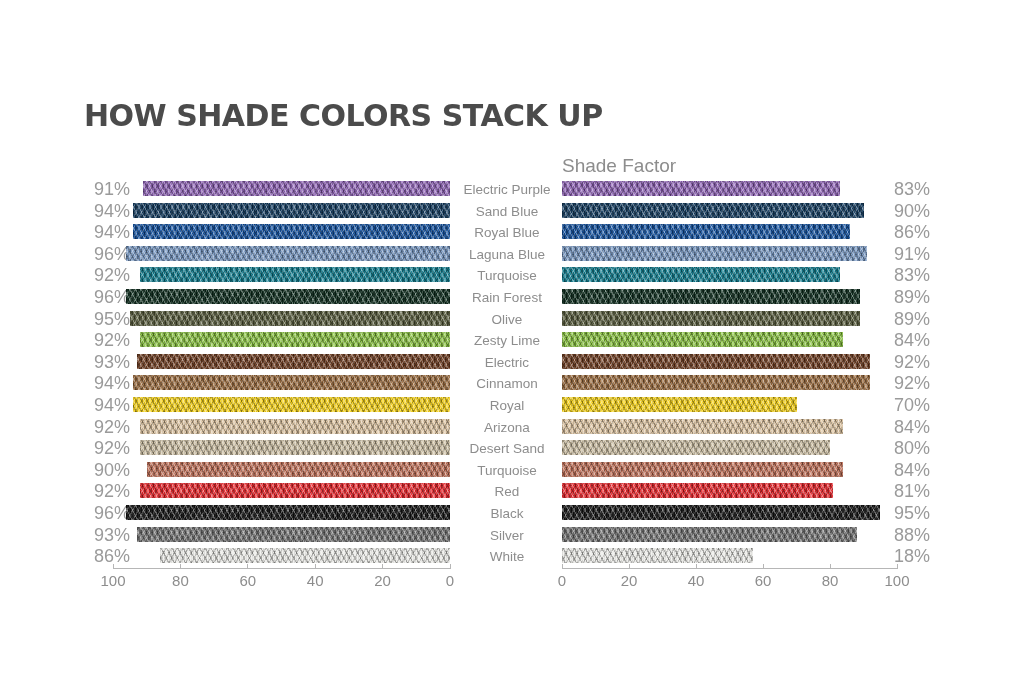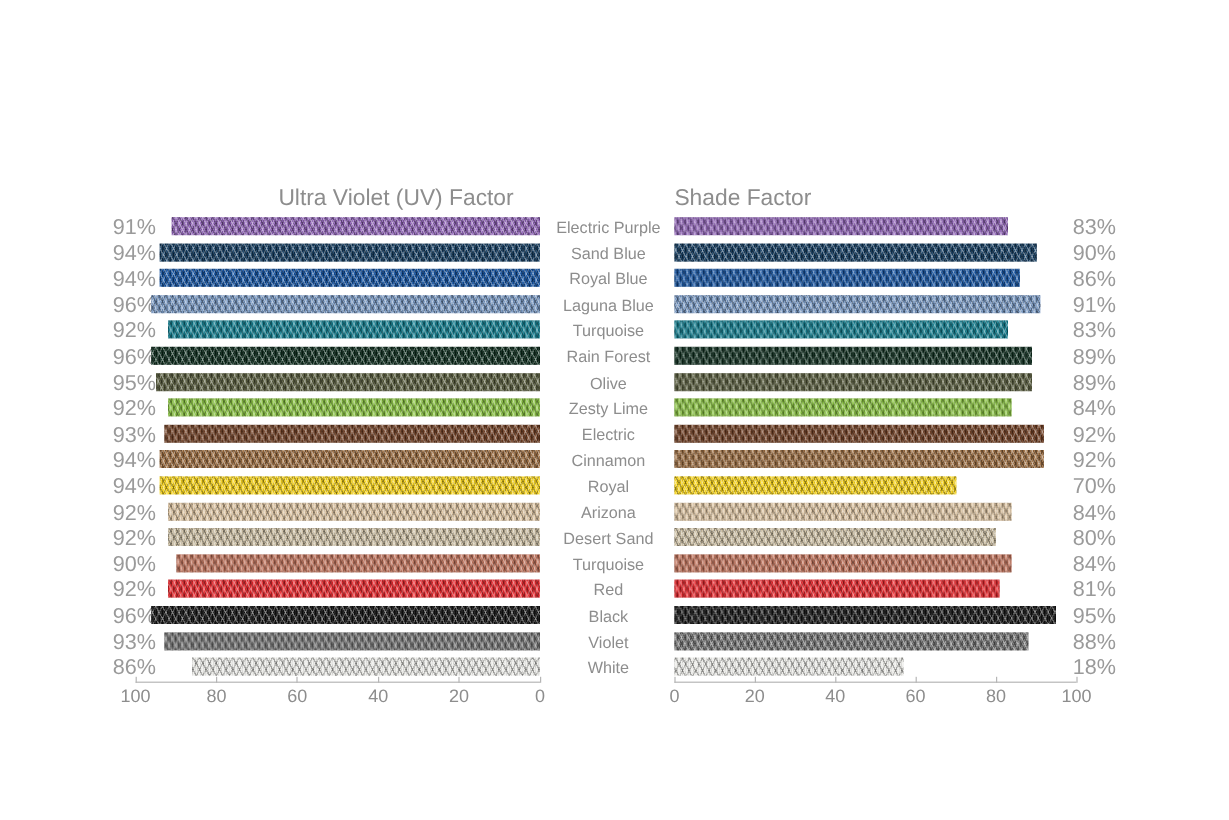--- a/index.html
+++ b/index.html
@@ -158,22 +158,22 @@
     font-family: "Liberation Sans", sans-serif;
     transform: translateX(-50%);
     white-space: nowrap;
   }
 </style>
 </head>
 <body>
 
 <div id="chart-root">
 
-
-  <div class="panel-header" id="uv-header">Ultra Violet (UV) Factor</div>
+  <div id="chart-title">HOW SHADE COLORS STACK UP</div>
+
   <div class="panel-header" id="shade-header">Shade Factor</div>
 
   <div id="rows">
       <div class="row">
         <div class="pct pct-left">91%</div>
         <div class="track track-left">
           <div class="bar bar-left" style="width: 91%; background-color: rgb(142, 98, 181);"></div>
         </div>
         <div class="name">Electric Purple</div>
         <div class="track track-right">
@@ -344,21 +344,21 @@
         <div class="track track-right">
           <div class="bar bar-right" style="width: 95%; background-color: rgb(20, 20, 20);"></div>
         </div>
         <div class="pct pct-right">95%</div>
       </div>
       <div class="row">
         <div class="pct pct-left">93%</div>
         <div class="track track-left">
           <div class="bar bar-left" style="width: 93%; background-color: rgb(112, 112, 112);"></div>
         </div>
-        <div class="name">Violet</div>
+        <div class="name">Silver</div>
         <div class="track track-right">
           <div class="bar bar-right" style="width: 88%; background-color: rgb(112, 112, 112);"></div>
         </div>
         <div class="pct pct-right">88%</div>
       </div>
       <div class="row">
         <div class="pct pct-left">86%</div>
         <div class="track track-left">
           <div class="bar bar-left" style="width: 86%; background-color: rgb(232, 232, 228);"></div>
         </div>

